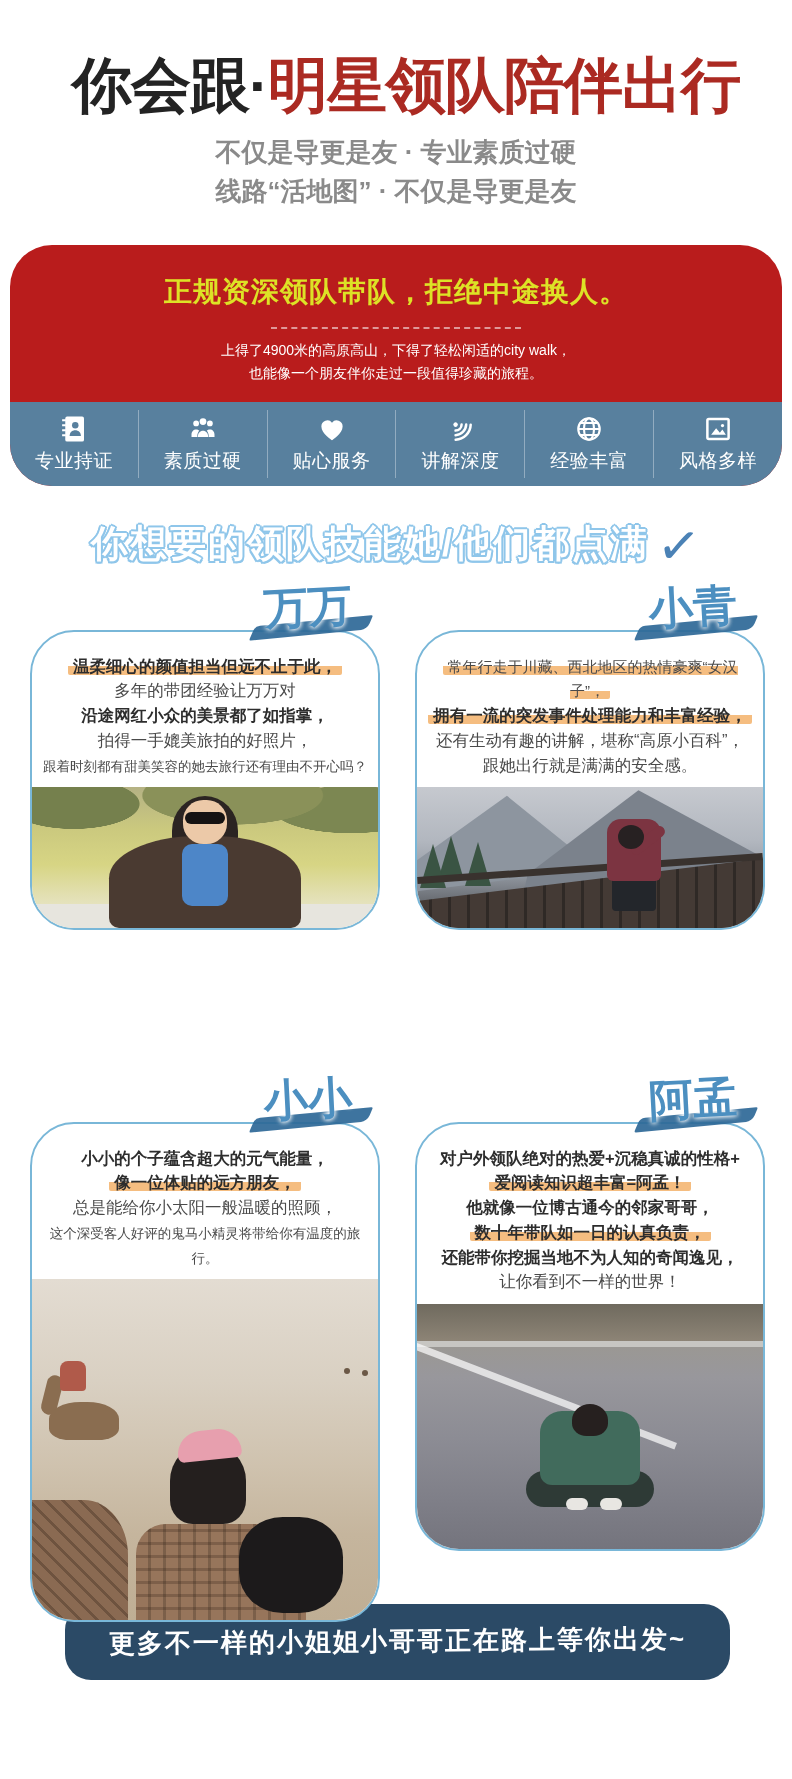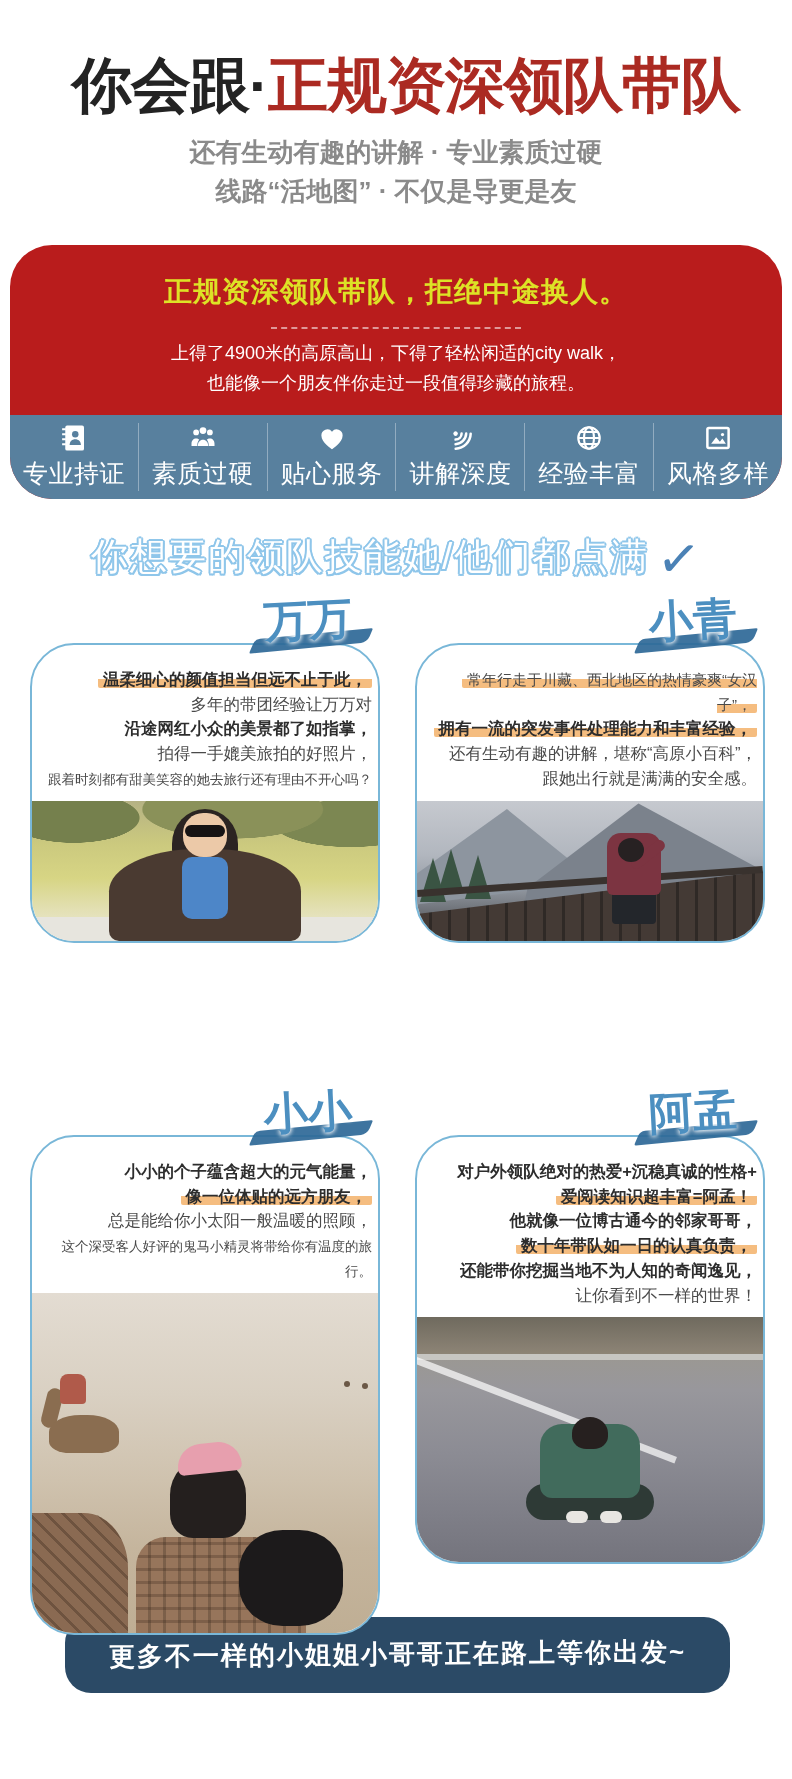--- a/index.html
+++ b/index.html
@@ -10,48 +10,48 @@
   
   .main-title { text-align:center; font-size:60px; font-weight:900; letter-spacing:-1px; line-height:1.12; white-space:nowrap; }
   .t-black { color:#232323;margin-left:20px; }
   .t-red { color:#ab2a22; }
   .subtitle { margin-top:14px; text-align:center; font-size:26px; font-weight:700; color:#8a8a8a; line-height:1.5; }
 
   
   .promo { margin:34px 10px 0; background:#b91c1c; border-radius:42px; overflow:hidden; padding-top:28px; }
   .promo-headline { text-align:center; font-size:28px; font-weight:800; color:#dde226; letter-spacing:1px; }
   .promo-divider { width:250px; margin:16px auto 10px; border-top:2px dashed rgba(255,255,255,.55); }
-  .promo-lines { text-align:center; color:#ffffff; font-size:18px; line-height:1.66; padding:0 28px 16px; }
+  .promo-lines { text-align:center; color:#ffffff; font-size:14px; line-height:1.66; padding:0 28px 16px; }
   .features { display:flex; background:#58809e; height:84px; align-items:center; }
   .feature { flex:1 1 0; display:flex; flex-direction:column; align-items:center; justify-content:center; height:68px; border-left:1px solid rgba(255,255,255,.35); }
   .feature:first-child { border-left:none; }
   .feature svg { width:30px; height:30px; display:block; }
-  .feature-label { margin-top:4px; color:#fff; font-size:25px; letter-spacing:.5px; }
+  .feature-label { margin-top:4px; color:#fff; font-size:19px; letter-spacing:.5px; }
 
   
   .tagline { margin-top:30px; text-align:center; white-space:nowrap; }
-  .tagline-text { font-size:37px; font-weight:400; letter-spacing:2px; color:#fff;
+  .tagline-text { font-size:37px; font-weight:700; letter-spacing:2px; color:#fff;
      text-shadow:-2px 0 #8fc6ea,2px 0 #8fc6ea,0 -2px #8fc6ea,0 2px #8fc6ea,
        -1.5px -1.5px #8fc6ea,1.5px -1.5px #8fc6ea,-1.5px 1.5px #8fc6ea,1.5px 1.5px #8fc6ea; }
   .check-icon { font-size:52px; font-weight:900; color:#4b82b6; vertical-align:-8px; margin-left:8px; display:inline-block; transform:rotate(6deg); }
 
   
   .cards-row { display:flex; gap:35px; padding:0 27px 0 30px; position:relative; z-index:1; }
   .row1 { margin-top:2px; }
   .row2 { margin-top:140px; }
   .card-wrap { flex:1 1 0; position:relative; padding-top:52px; }
   .leader-name { position:absolute; top:0; right:28px; font-size:44px; font-weight:900; color:#4c8fc0;
      transform:rotate(-3deg); z-index:2; text-shadow:0 0 5px #fff,0 0 5px #fff; }
   .leader-name i { position:absolute; left:-12px; right:-16px; bottom:2px; height:14px; background:#2e6897;
      transform:skewX(-28deg) rotate(-2.5deg); border-radius:5px 2px 6px 2px; z-index:-1; opacity:.92; }
   .card { border:2px solid #79b7d8; border-radius:44px; background:#fff; overflow:hidden; display:flex; flex-direction:column; }
   .row1 .card { height:300px; }
   .card-xiaoxiao { height:500px; }
   .card-ameng { height:429px; }
-  .txt { padding:22px 6px 10px; text-align:right; }
+  .txt { padding:22px 6px 10px; text-align:center; }
   .ln { font-size:16.5px; line-height:1.5; color:#4a4a4a; }
   .ln .bold { font-weight:800; color:#2d2d2d; }
   .ln .hl { background:linear-gradient(180deg, rgba(0,0,0,0) 50%, #f5bd80 50%); padding:0 5px; border-radius:2px; }
   .ln .sm { font-size:13.5px; }
   .ln .xs { font-size:15px; }
   .photo { position:relative; flex:1 1 auto; min-height:0; overflow:hidden; }
 
   
   .photo-wanwan { background:
      radial-gradient(95px 36px at 12% 12%, #75804d 0 69%, transparent 70%),
@@ -112,24 +112,24 @@
      display:flex; align-items:center; justify-content:center; }
   .banner-text { color:#fff; font-size:26px; font-weight:800; letter-spacing:2px; transform:rotate(-.5deg); }
   .bottom-pad { height:26px; }
 </style>
 </head>
 <body>
 
 <div class="page">
 
   <div class="main-title">
-    <span class="t-black">你会跟·</span><span class="t-red">正规资深领队带队</span>
+    <span class="t-black">你会跟·</span><span class="t-red">明星领队陪伴出行</span>
   </div>
   <div class="subtitle">
-    <div>还有生动有趣的讲解 · 专业素质过硬</div>
+    <div>不仅是导更是友 · 专业素质过硬</div>
     <div>线路“活地图” · 不仅是导更是友</div>
   </div>
 
   <div class="promo">
     <div class="promo-headline">正规资深领队带队，拒绝中途换人。</div>
     <div class="promo-divider"></div>
     <div class="promo-lines">
       <div>上得了4900米的高原高山，下得了轻松闲适的city walk，</div>
       <div>也能像一个朋友伴你走过一段值得珍藏的旅程。</div>
     </div>

